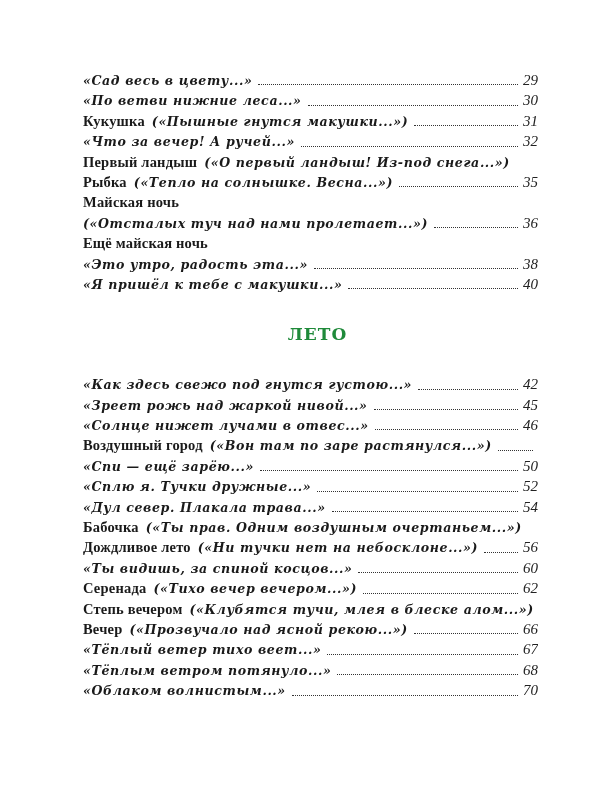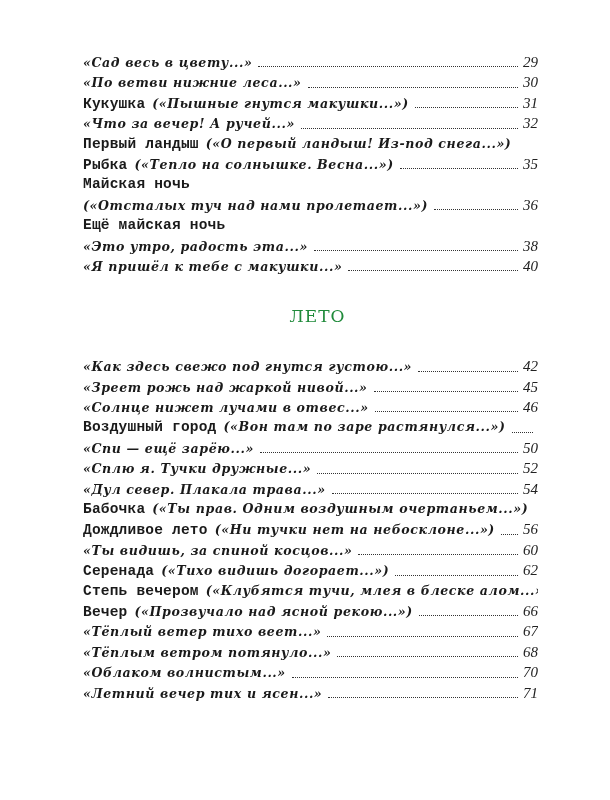--- a/index.html
+++ b/index.html
@@ -10,33 +10,33 @@
     body {
       width: 610px;
       height: 800px;
       position: relative;
       overflow: hidden;
       color: #1a1a1a;
     }
     .page {
       position: absolute;
       left: 83px;
-      top: 52px;
+      top: 70px;
       width: 455px;
     }
     .row {
       display: flex;
       align-items: baseline;
       height: 20.4px;
       line-height: 20.4px;
       white-space: nowrap;
       overflow: hidden;
     }
     .title {
-      font-family: Liberation Mono, monospace;
+      font-family: Liberation Serif, serif;
       font-weight: bold;
       font-size: 14.5px;
       letter-spacing: 0.2px;
       flex: 0 0 auto;
     }
     .quote {
       font-family: "DejaVu Serif", "Liberation Serif", serif;
       font-weight: bold;
       font-style: italic;
       font-size: 12.6px;
@@ -63,21 +63,21 @@
       min-width: 15px;
     }
     .section-head {
       height: 80px;
       display: flex;
       align-items: center;
       justify-content: center;
     }
     .section-head span {
       font-family: "DejaVu Serif", "Liberation Serif", serif;
-      font-weight: normal;
+      font-weight: bold;
       font-size: 17px;
       letter-spacing: 1px;
       color: #1f8a3a;
       margin-left: 14px;
     }
   </style>
 </head>
 <body>
 
 <div class="page">
@@ -184,21 +184,21 @@
         <span class="leader"></span>
         <span class="pnum">56</span>
       </div>
       <div class="row">
         <span class="quote">«Ты видишь, за спиной косцов...»</span>
         <span class="leader"></span>
         <span class="pnum">60</span>
       </div>
       <div class="row">
         <span class="title">Серенада</span>
-        <span class="quote">(«Тихо видишь догорает...»)</span>
+        <span class="quote">(«Тихо вечер вечером...»)</span>
         <span class="leader"></span>
         <span class="pnum">62</span>
       </div>
       <div class="row">
         <span class="title">Степь вечером</span>
         <span class="quote">(«Клубятся тучи, млея в блеске алом...»)</span>
       </div>
       <div class="row">
         <span class="title">Вечер</span>
         <span class="quote">(«Прозвучало над ясной рекою...»)</span>
@@ -212,20 +212,15 @@
       </div>
       <div class="row">
         <span class="quote">«Тёплым ветром потянуло...»</span>
         <span class="leader"></span>
         <span class="pnum">68</span>
       </div>
       <div class="row">
         <span class="quote">«Облаком волнистым...»</span>
         <span class="leader"></span>
         <span class="pnum">70</span>
-      </div>
-      <div class="row">
-        <span class="quote">«Летний вечер тих и ясен...»</span>
-        <span class="leader"></span>
-        <span class="pnum">71</span>
       </div>
     </div>
 </div>
 
 </body></html>

